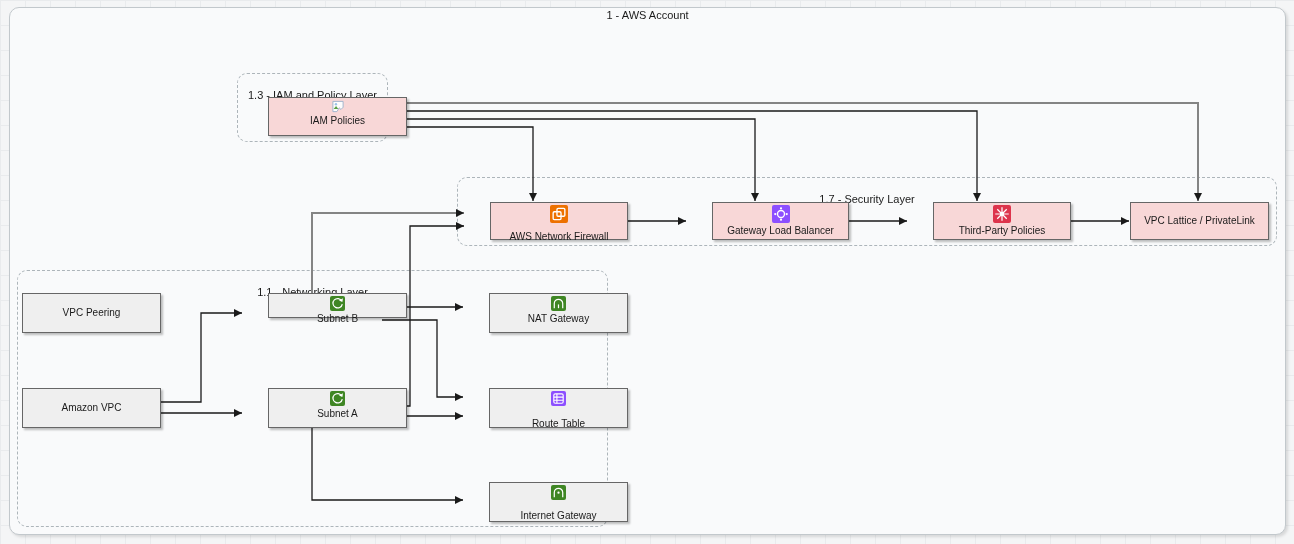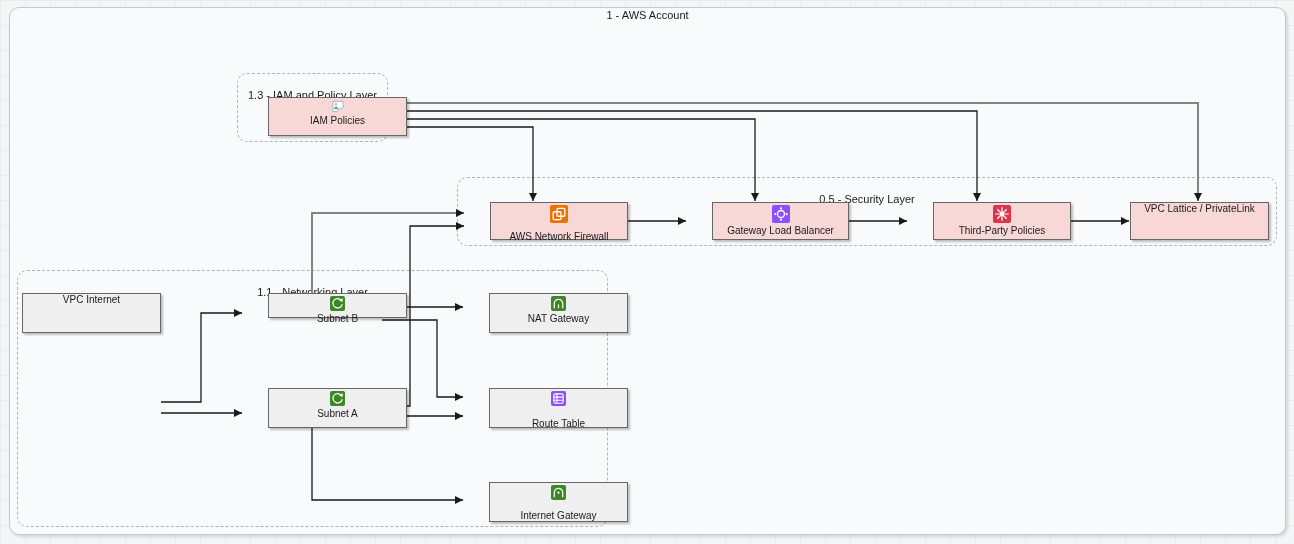--- a/index.html
+++ b/index.html
@@ -27,21 +27,21 @@
     box-sizing:border-box;background:transparent;
   }
   .group-label{
     margin-top:15px;text-align:center;font-size:11px;color:#1a1a1a;
   }
   #edge-layer{position:absolute;left:0;top:0;width:1294px;height:544px;pointer-events:none;}
   .edge{fill:none;stroke:#1a1a1a;stroke-width:1.3px;}
   .edge.gray{stroke:#848484;stroke-width:2px;}
   .node{
     position:absolute;display:flex;flex-direction:column;align-items:center;
-    justify-content:flex-start;gap:2px;
+    justify-content:center;gap:2px;
     border:1px solid #666666;box-sizing:border-box;
     box-shadow:1.5px 1.5px 2px rgba(0,0,0,0.25);
     background:#efefef;
   }
   .node.has-icon{justify-content:flex-start;padding-top:2px;margin-left:25px;}
   .node .label{font-size:10px;color:#1a1a1a;line-height:1.15;text-align:center;}
   .icon{display:flex;align-items:center;justify-content:center;border-radius:2px;flex:none;}
   .icon.lg{width:18px;height:18px;}
   .icon.sm{width:15px;height:15px;}
   .icon.plain{width:14px;height:13px;background:transparent !important;}
@@ -53,21 +53,21 @@
 <div class="stage">
 
   <div class="outer"></div>
   <div class="outer-title">1 - AWS Account</div>
 
   <div class="group" style="left:237px;top:73px;width:151px;height:69px">
     <div class="group-label">1.3 - IAM and Policy Layer</div>
   </div>
 
   <div class="group" style="left:457px;top:177px;width:820px;height:69px">
-    <div class="group-label">0.5 - Security Layer</div>
+    <div class="group-label">1.7 - Security Layer</div>
   </div>
 
   <div class="group" style="left:17px;top:270px;width:591px;height:257px">
     <div class="group-label">1.1 - Networking Layer</div>
   </div>
 
   <svg id="edge-layer" xmlns="http://www.w3.org/2000/svg">
     <defs>
       <marker id="arrowhead" markerUnits="userSpaceOnUse" markerWidth="10" markerHeight="10" refX="8" refY="4" orient="auto">
         <path d="M0,0 L8,4 L0,8 Z" fill="#1a1a1a"></path>
@@ -132,21 +132,21 @@
       </svg>
     </span>
     <span class="label">Third-Party Policies</span>
   </div>
 
   <div class="node" style="left: 1130px; top: 202px; width: 139px; height: 38px; background: rgb(248, 215, 215);">
     <span class="label">VPC Lattice / PrivateLink</span>
   </div>
 
   <div class="node" style="left: 22px; top: 293px; width: 139px; height: 40px; background: rgb(239, 239, 239);">
-    <span class="label">VPC Internet</span>
+    <span class="label">VPC Peering</span>
   </div>
 
   <div class="node has-icon" style="left: 243px; top: 293px; width: 139px; height: 25px; background: rgb(239, 239, 239);">
     <span class="icon sm" style="background: rgb(63, 134, 36);">
       <svg viewBox="0 0 16 16" fill="none" stroke="#ffffff" stroke-width="1.3">
         <path d="M12.6 5.4 A5 5 0 1 0 13.1 8.6"></path>
         <path d="M13.8 2.4 L13.2 6.3 L9.6 4.8 Z" fill="#ffffff" stroke="none"></path>
       </svg>
     </span>
     <span class="label">Subnet B</span>
@@ -155,20 +155,23 @@
   <div class="node has-icon" style="left: 464px; top: 293px; width: 139px; height: 40px; background: rgb(239, 239, 239);">
     <span class="icon sm" style="background: rgb(63, 134, 36);">
       <svg viewBox="0 0 16 16" fill="none" stroke="#ffffff" stroke-width="1.3">
         <path d="M3.5 13 V8 a4.5 4.5 0 0 1 9 0 V13"></path>
         <path d="M8 13 V9"></path>
       </svg>
     </span>
     <span class="label">NAT Gateway</span>
   </div>
 
+  <div class="node" style="left: 22px; top: 388px; width: 139px; height: 40px; background: rgb(239, 239, 239);">
+    <span class="label">Amazon VPC</span>
+  </div>
 
   <div class="node has-icon" style="left: 243px; top: 388px; width: 139px; height: 40px; background: rgb(239, 239, 239);">
     <span class="icon sm" style="background: rgb(63, 134, 36);">
       <svg viewBox="0 0 16 16" fill="none" stroke="#ffffff" stroke-width="1.3">
         <path d="M12.6 5.4 A5 5 0 1 0 13.1 8.6"></path>
         <path d="M13.8 2.4 L13.2 6.3 L9.6 4.8 Z" fill="#ffffff" stroke="none"></path>
       </svg>
     </span>
     <span class="label">Subnet A</span>
   </div>

